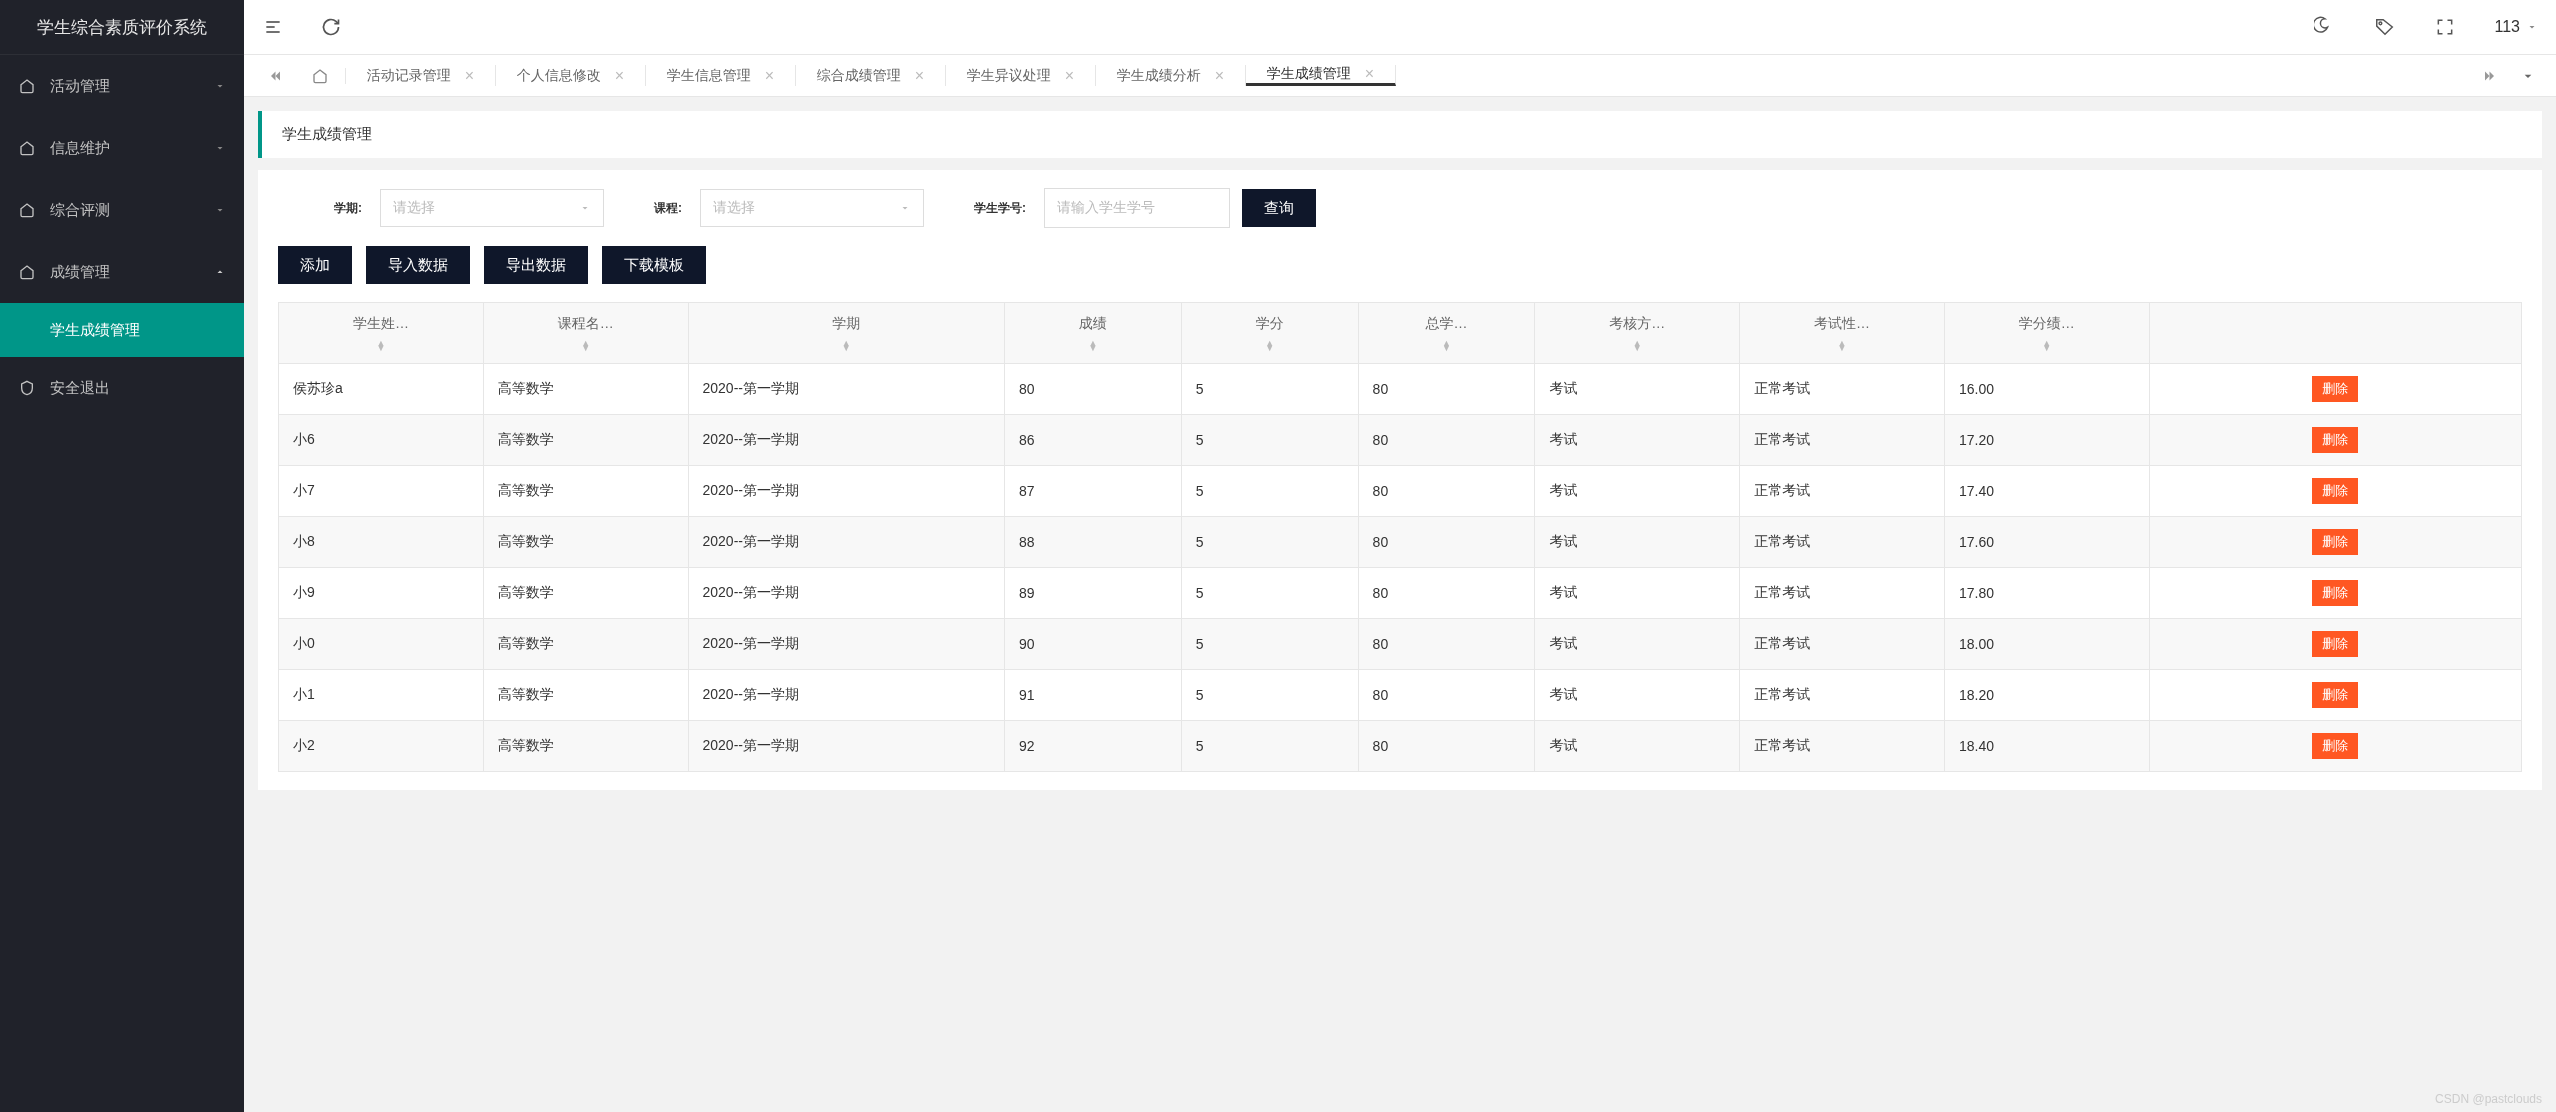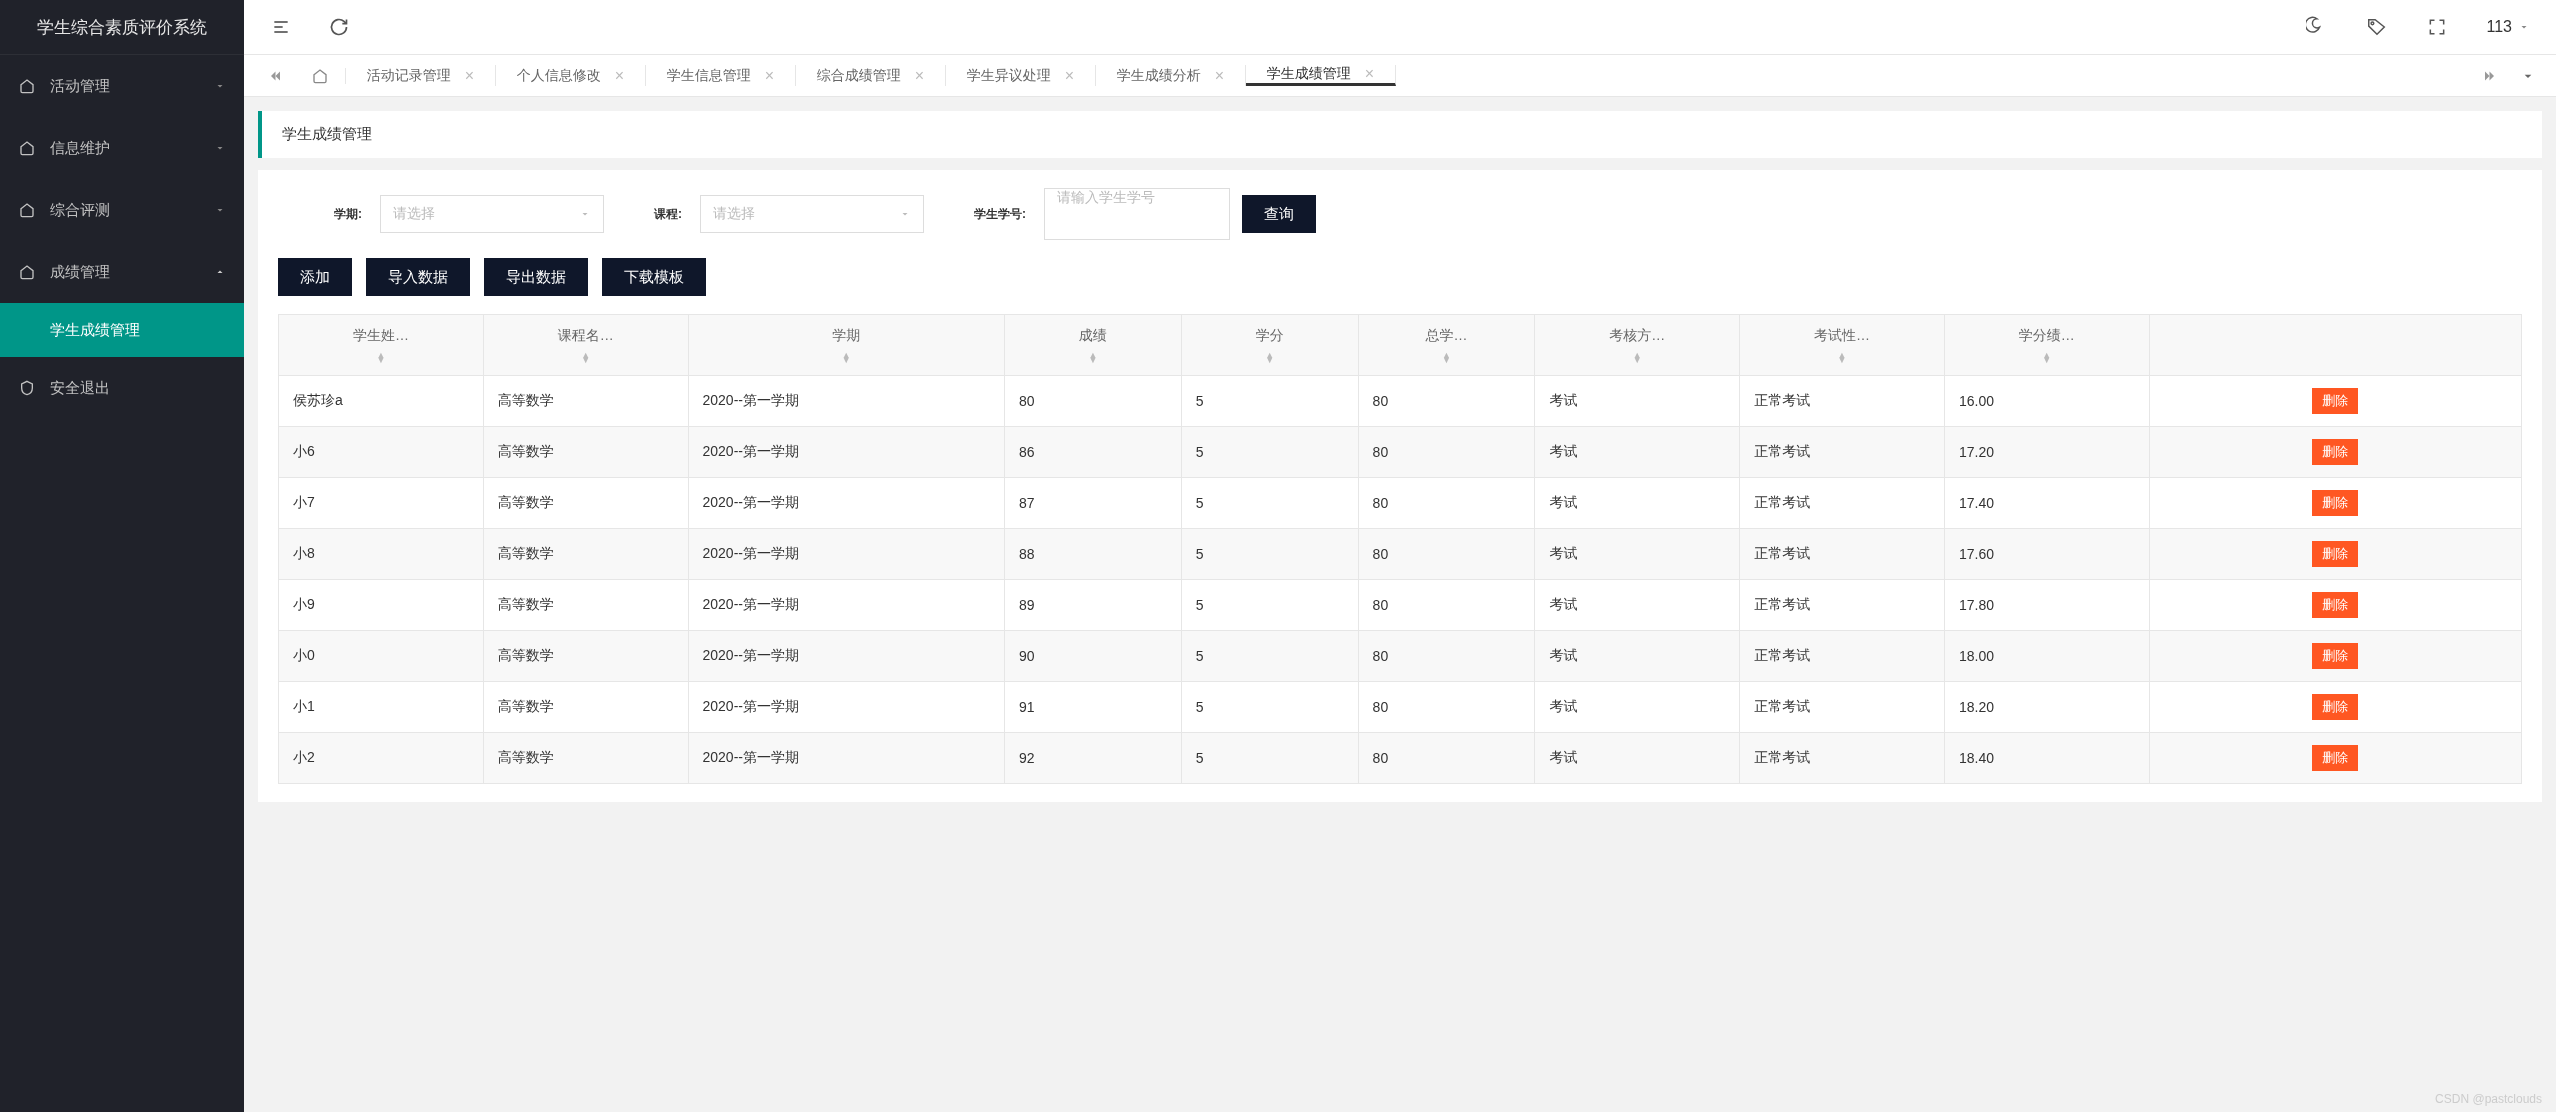--- a/index.html
+++ b/index.html
@@ -14,21 +14,21 @@
 .menu-item .label { flex: 1; font-size: 15px; }
 .menu-item .arrow { width: 12px; height: 12px; }
 .menu-sub { background: #15161c; }
 .menu-sub .menu-item { padding-left: 50px; height: 54px; }
 .menu-item.active { background: #009688; color: #fff; }
 
 
 .main { flex: 1; display: flex; flex-direction: column; background: #fff; }
 
 
-.topbar { height: 55px; display: flex; align-items: center; border-bottom: 1px solid #e6e6e6; padding: 0 26px; }
+.topbar { height: 55px; display: flex; align-items: center; border-bottom: 1px solid #e6e6e6; padding: 0 18px; }
 .topbar-left { display: flex; align-items: center; gap: 36px; }
 .topbar-right { margin-left: auto; display: flex; align-items: center; gap: 38px; }
 .topbar .icon-btn { width: 22px; height: 22px; cursor: pointer; display: flex; align-items: center; justify-content: center; color: #555; }
 .topbar .user { display: flex; align-items: center; gap: 6px; font-size: 16px; cursor: pointer; }
 
 
 .tabs { height: 42px; display: flex; align-items: center; border-bottom: 1px solid #e6e6e6; padding: 0 10px; position: relative; }
 .tab-scroll { width: 40px; display: flex; align-items: center; justify-content: center; cursor: pointer; color: #999; }
 .tab-home { width: 52px; display: flex; align-items: center; justify-content: center; border-right: 1px solid #e6e6e6; cursor: pointer; }
 .tab { display: flex; align-items: center; padding: 0 16px; border-right: 1px solid #e6e6e6; cursor: pointer; min-width: 150px; justify-content: center; gap: 14px; color: #666; }
@@ -38,21 +38,21 @@
 
 
 .content { flex: 1; padding: 14px; background: #f2f2f2; overflow: auto; }
 .panel-title { background: #fff; padding: 14px 20px; font-size: 15px; border-left: 4px solid #009688; margin-bottom: 12px; }
 .panel-body { background: #fff; padding: 18px 20px; }
 
 
 .filters { display: flex; align-items: center; gap: 12px; margin-bottom: 18px; padding-left: 56px; }
 .filter-label { font-size: 12px; font-weight: 600; margin-right: 6px; }
 .select { width: 224px; height: 38px; border: 1px solid #ddd; display: flex; align-items: center; padding: 0 12px; color: #bbb; justify-content: space-between; cursor: pointer; }
-.input { width: 186px; height: 52px; border: 1px solid #ddd; padding: 0 12px; color: #bbb; display: flex; align-items: flex-start; }
+.input { width: 186px; height: 40px; border: 1px solid #ddd; padding: 0 12px; color: #bbb; display: flex; align-items: center; }
 .btn { height: 38px; padding: 8px 22px; background: #0f172a; color: #fff; border: none; cursor: pointer; font-size: 15px; display: inline-flex; align-items: center; }
 .spacer-sm { width: 26px; }
 
 
 .actions { display: flex; gap: 14px; margin-bottom: 18px; }
 
 
 .table { width: 100%; border-collapse: collapse; border: 1px solid #e6e6e6; }
 .table th, .table td { border: 1px solid #e6e6e6; padding: 12px 14px; text-align: left; font-size: 14px; }
 .table th { background: #f8f8f8; font-weight: 500; color: #666; position: relative; }

